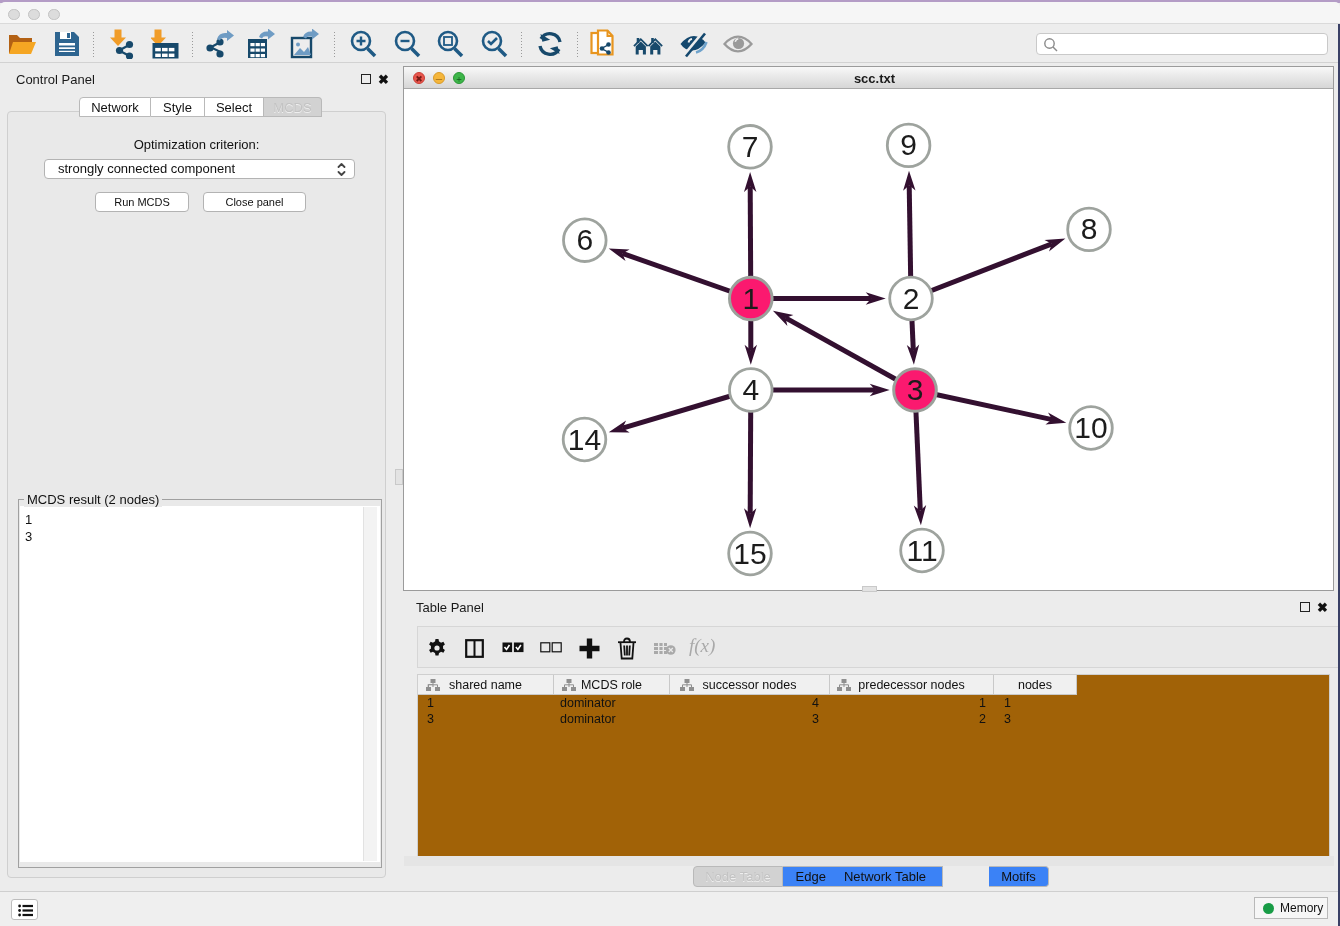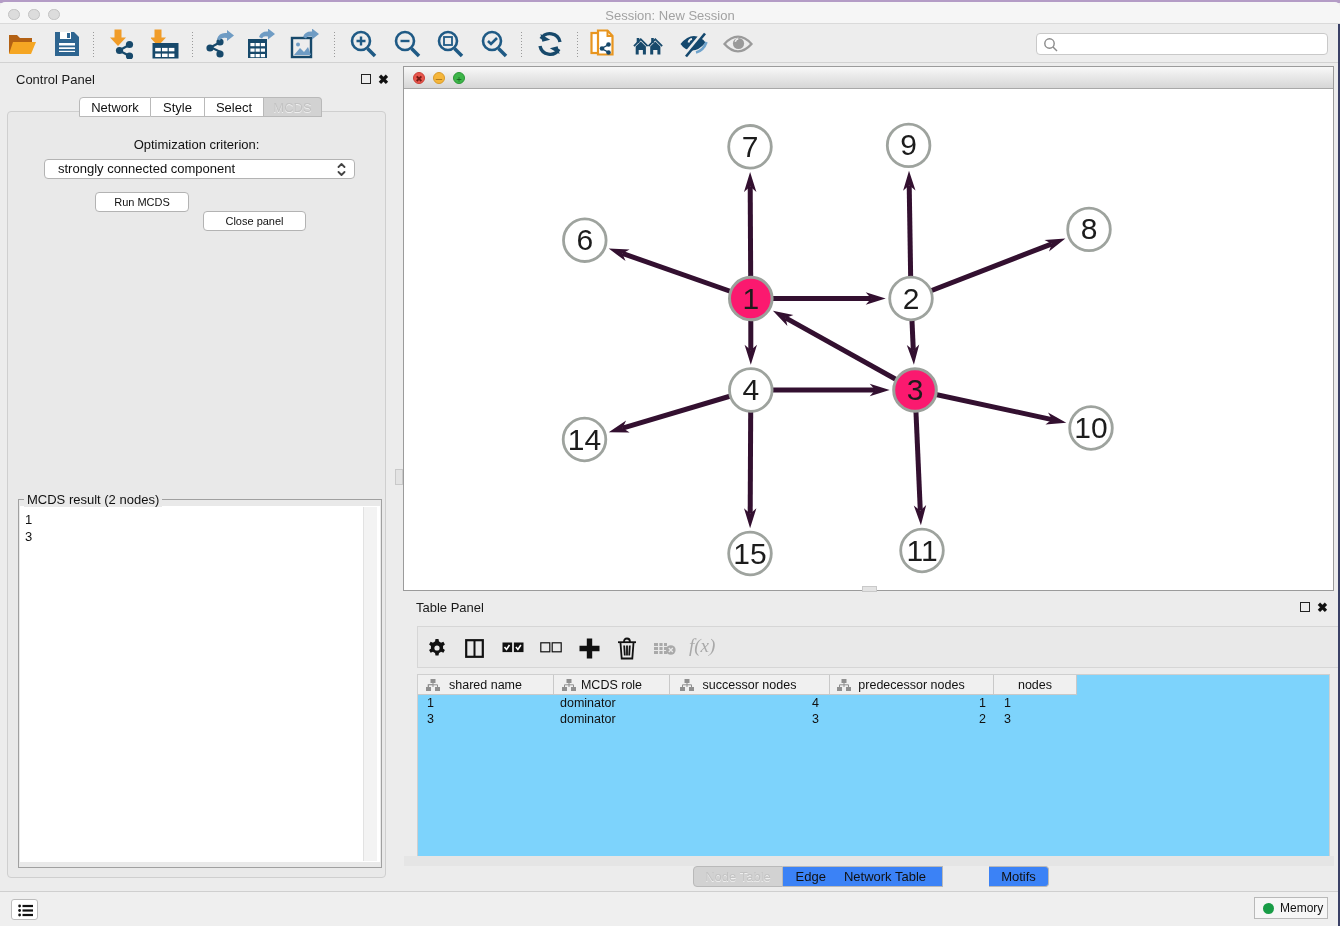--- a/index.html
+++ b/index.html
@@ -30,37 +30,36 @@
 #resultbox { left:20px; top:506px; width:360px; height:356px; background:#fff; font-size:13px; color:#111; line-height:16.5px; padding:6px 0 0 5px; }
 #scrollstrip { left:363px; top:507px; width:14px; height:354px; background:#f3f3f3; border-left:1px solid #e2e2e2; }
 
 #netwin { left:403px; top:66px; width:931px; height:525px; border:1px solid #9b9b9b; background:#fff; }
 #nettitle { left:0; top:0; width:929px; height:22px; background:linear-gradient(#f8f8f8,#d6d6d6); border-bottom:1px solid #a8a8a8; }
 .tl { position:absolute; top:4.5px; width:12px; height:12px; border-radius:50%; font-size:9px; line-height:12px; text-align:center; }
 #nettitletext { position:absolute; left:6px; top:4px; width:929px; text-align:center; font-size:13px; font-weight:bold; color:#1a1a1a; }
 
 #tp-title { left:416px; top:600px; font-size:13px; color:#1a1a1a; }
 #tp-toolbar { left:417px; top:626px; width:1101px; height:42px; background:#e9e9e9; border:1px solid #d6d6d6; }
-#ttable { left:417px; top:674px; width:913px; height:192px; background:#7dd3fc; border:1px solid #cfcfcf; }
+#ttable { left:417px; top:674px; width:913px; height:192px; background:#a16207; border:1px solid #cfcfcf; }
 .th { position:absolute; top:0; height:20px; background:#f0f0f0; border-right:1px solid #c9c9c9; border-bottom:1px solid #c9c9c9; font-size:12.5px; color:#111; text-align:center; line-height:20px; }
 .td { position:absolute; font-size:12.5px; color:#111; height:16px; line-height:16px; }
 .btab { position:absolute; top:866px; height:21px; background:#3b82f6; border:1px solid #b9b9b9; font-size:13px; color:#111; text-align:center; line-height:20px; }
 
 #statusbar { left:0; top:891px; width:1340px; height:35px; background:#efefef; border-top:1px solid #cfcfcf; }
 #listbtn { left:11px; top:899px; width:27px; height:21px; background:#fff; border:1px solid #bdbdbd; border-radius:3px; }
 #membtn { left:1254px; top:897px; width:74px; height:22px; background:#f6f6f6; border:1px solid #b9b9b9; font-size:12px; color:#111; line-height:20px; }
 </style>
 </head>
 <body>
 <div class="abs" id="purple"></div>
 <div class="abs" id="titlebar">
   <div class="light" style="left:8px;"></div>
   <div class="light" style="left:28px;"></div>
   <div class="light" style="left:48px;"></div>
-  <div class="abs" id="wintitle">Session: New Session</div>
 </div>
 <div class="abs" id="toolbar">
   <svg class="ticon" style="left:7px;" width="30" height="30" viewBox="0 0 30 30">
       <path fill="#b36114" d="M2 6 h8 l3 3 h12 v4 h-23 z"></path>
       <path fill="#b36114" d="M2 6 h4 v18 h-4 z"></path>
       <path fill="#f5a623" d="M6 13 h23 l-5 12 h-22 z"></path>
     </svg>
   <svg class="ticon" style="left:52px;" width="30" height="30" viewBox="0 0 30 30">
       <path fill="#2e6590" d="M3 3 h19 l5 5 v19 h-24 z"></path>
       <rect fill="#fff" x="8" y="3" width="11" height="7"></rect>
@@ -210,31 +209,32 @@
 <div class="abs" id="cp-body"></div>
 <div class="tab" style="left:79px; width:72px; border-radius:4px 0 0 0;">Network</div>
 <div class="tab" style="left:151px; width:54px; border-left:none;">Style</div>
 <div class="tab" style="left:205px; width:59px; border-left:none;">Select</div>
 <div class="tab tabsel" style="left:264px; width:58px; border-left:none; border-radius:0 4px 0 0;">MCDS</div>
 <div class="abs" id="optlabel">Optimization criterion:</div>
 <div class="abs" id="combo">strongly connected component<svg width="9" height="13" style="position:absolute; right:8px; top:3px;" viewBox="0 0 9 13">
       <path fill="none" stroke="#444" stroke-width="1.8" stroke-linecap="round" stroke-linejoin="round" d="M1.5 4 L4.5 1 L7.5 4 M1.5 9 L4.5 12 L7.5 9"></path>
     </svg></div>
 <div class="btn" style="left:95px; width:94px;">Run MCDS</div>
-<div class="btn" style="left:203px; width:103px;margin-top:19px;">Close panel</div>
+<div class="btn" style="left:203px; width:103px;">Close panel</div>
 <div class="abs" id="fieldset"></div>
 <div class="abs" id="resultbox">1<br>3</div>
 <div class="abs" id="scrollstrip"></div>
 <div class="abs" id="legend">MCDS result (2 nodes)</div>
 
 <div class="abs" id="netwin">
   <div class="abs" id="nettitle">
     <div class="tl" style="left:9px; background:#e8564d; border:1px solid #c93f36; color:#741a15;">✖</div>
     <div class="tl" style="left:29px; background:#f5b63b; border:1px solid #d89b2a; color:#8d5f0e;">─</div>
     <div class="tl" style="left:49px; background:#3db549; border:1px solid #2a9636; color:#14591c;">＋</div>
+    <div id="nettitletext">scc.txt</div>
   </div>
   <svg width="929" height="502" style="position:absolute; left:0; top:22px;" id="graph">
   <g stroke="#331030" stroke-width="5">
   <line x1="346.8" y1="209.5" x2="346.2" y2="97.6"></line>
   <line x1="346.8" y1="209.5" x2="218.4" y2="164.4"></line>
   <line x1="346.8" y1="209.5" x2="467.2" y2="209.5"></line>
   <line x1="346.8" y1="209.5" x2="346.8" y2="261.2"></line>
   <line x1="507.0" y1="209.5" x2="505.2" y2="96.2"></line>
   <line x1="507.0" y1="209.5" x2="647.9" y2="154.8"></line>
   <line x1="507.0" y1="209.5" x2="509.3" y2="261.2"></line>

